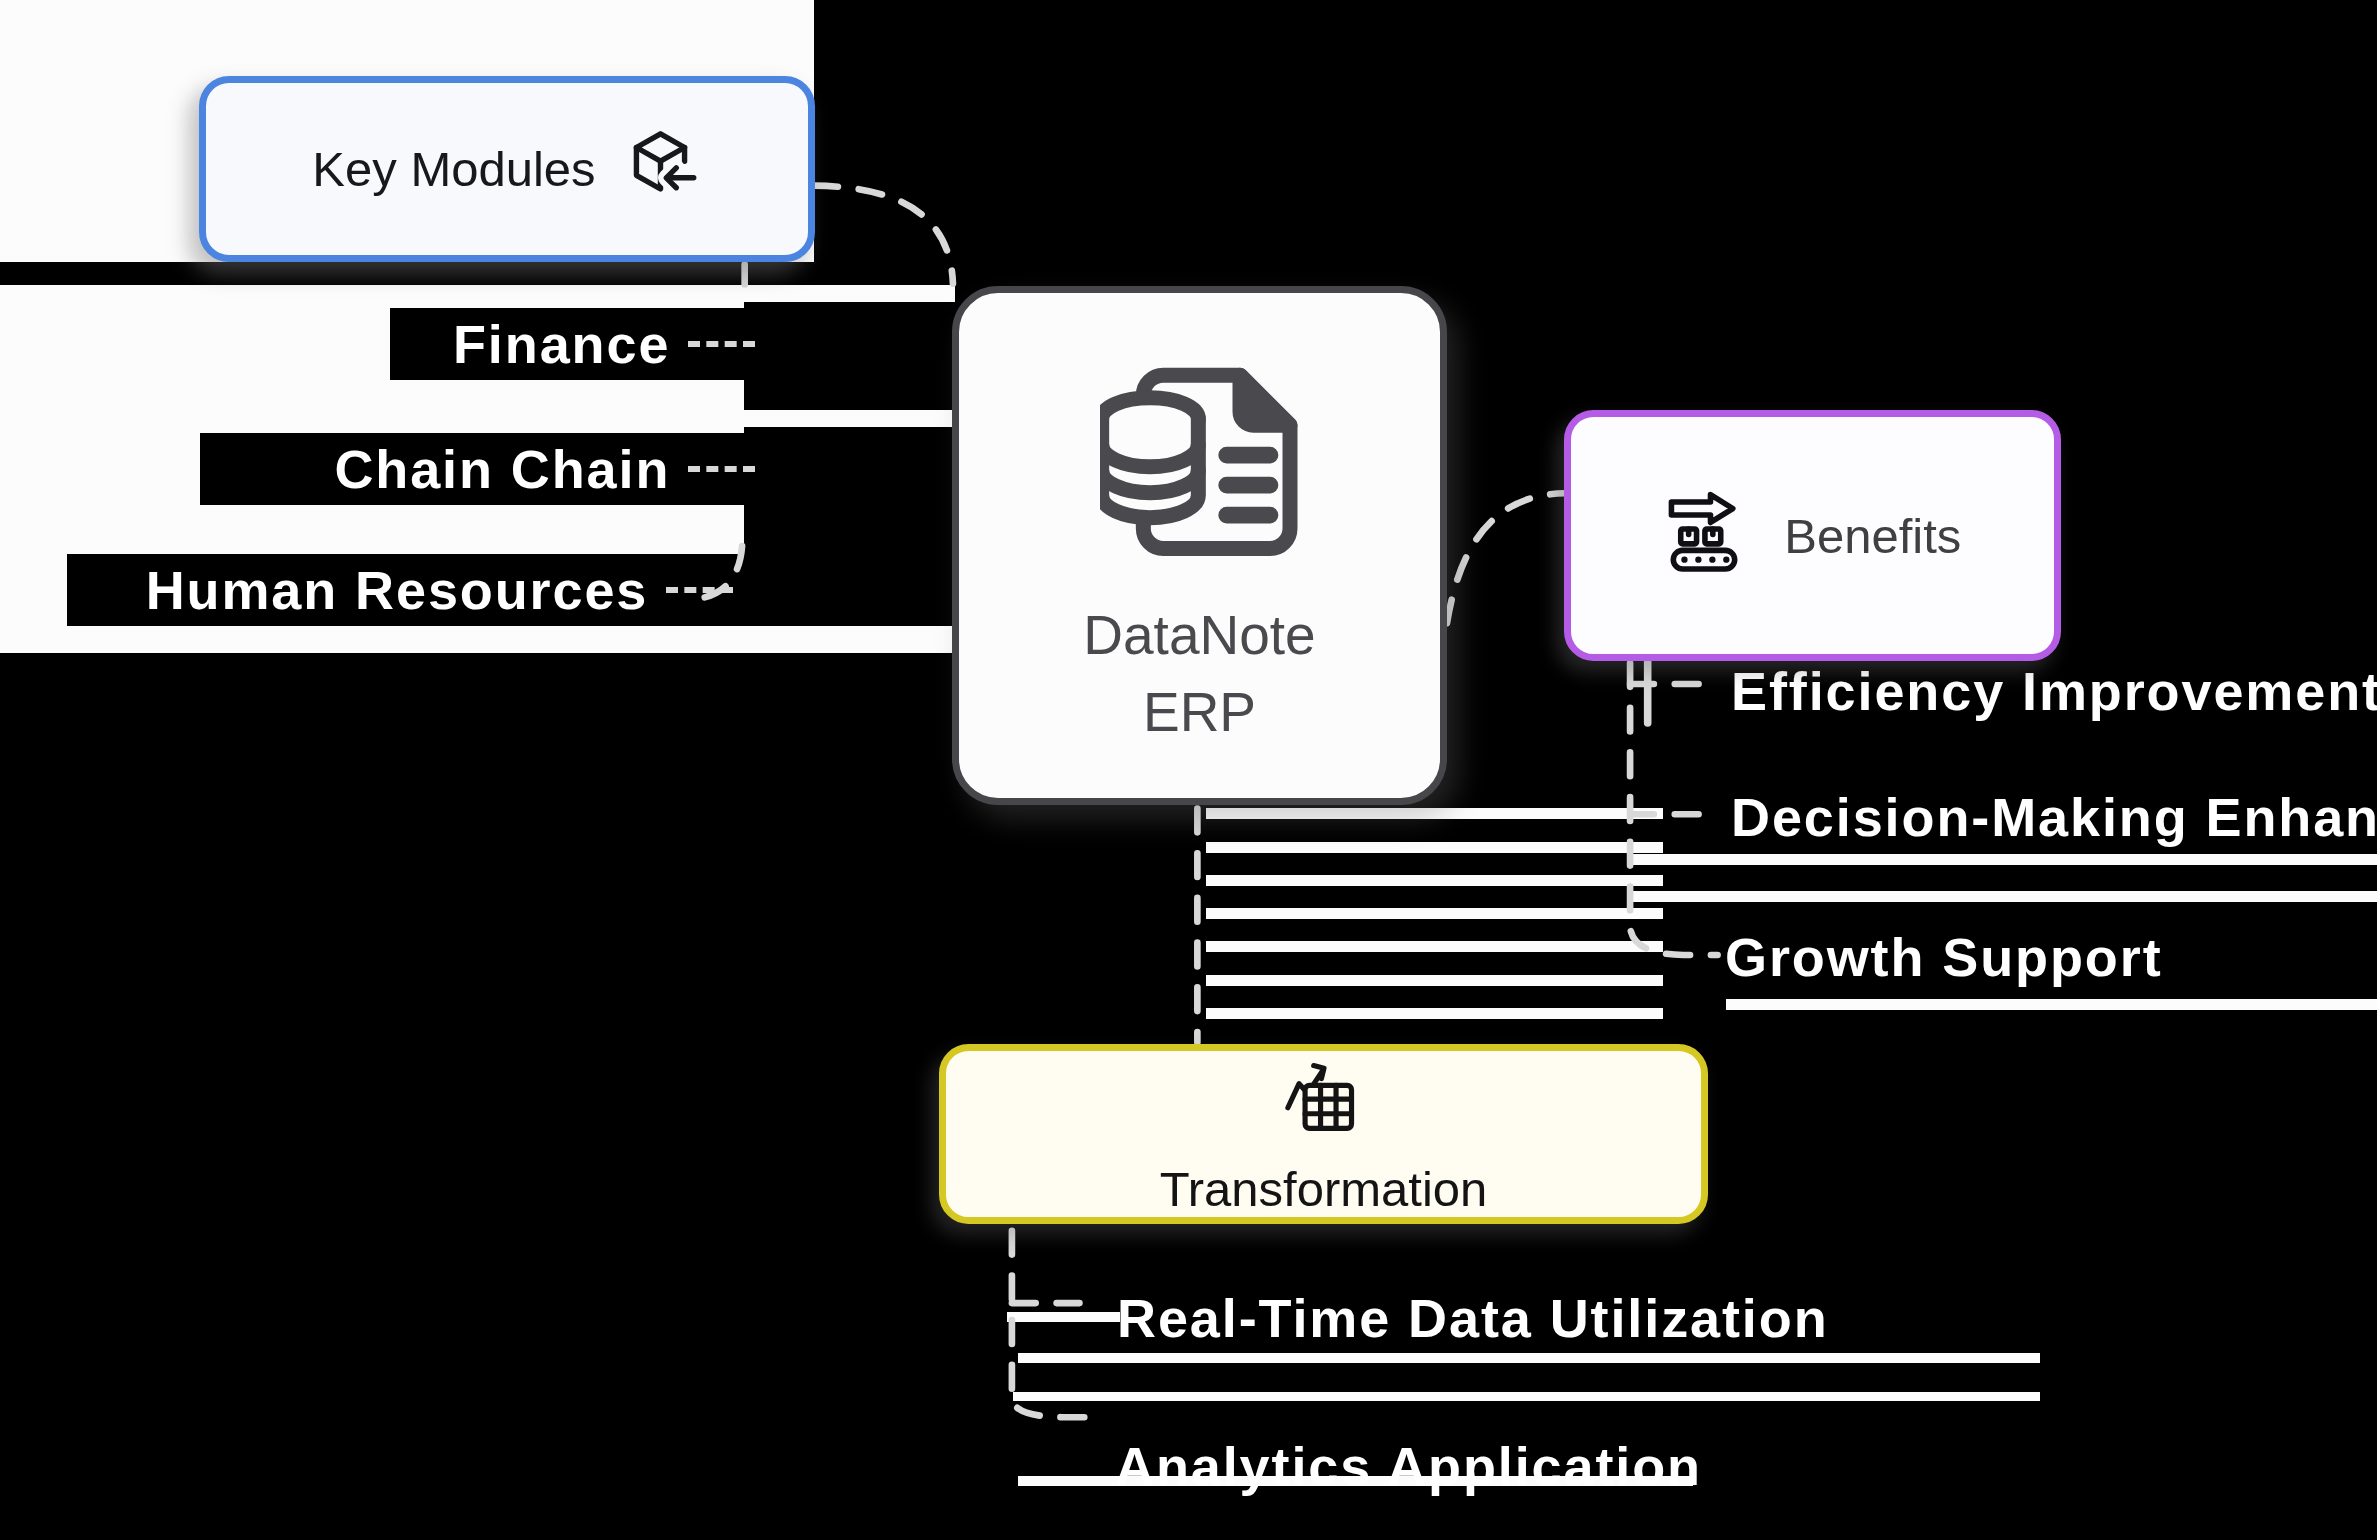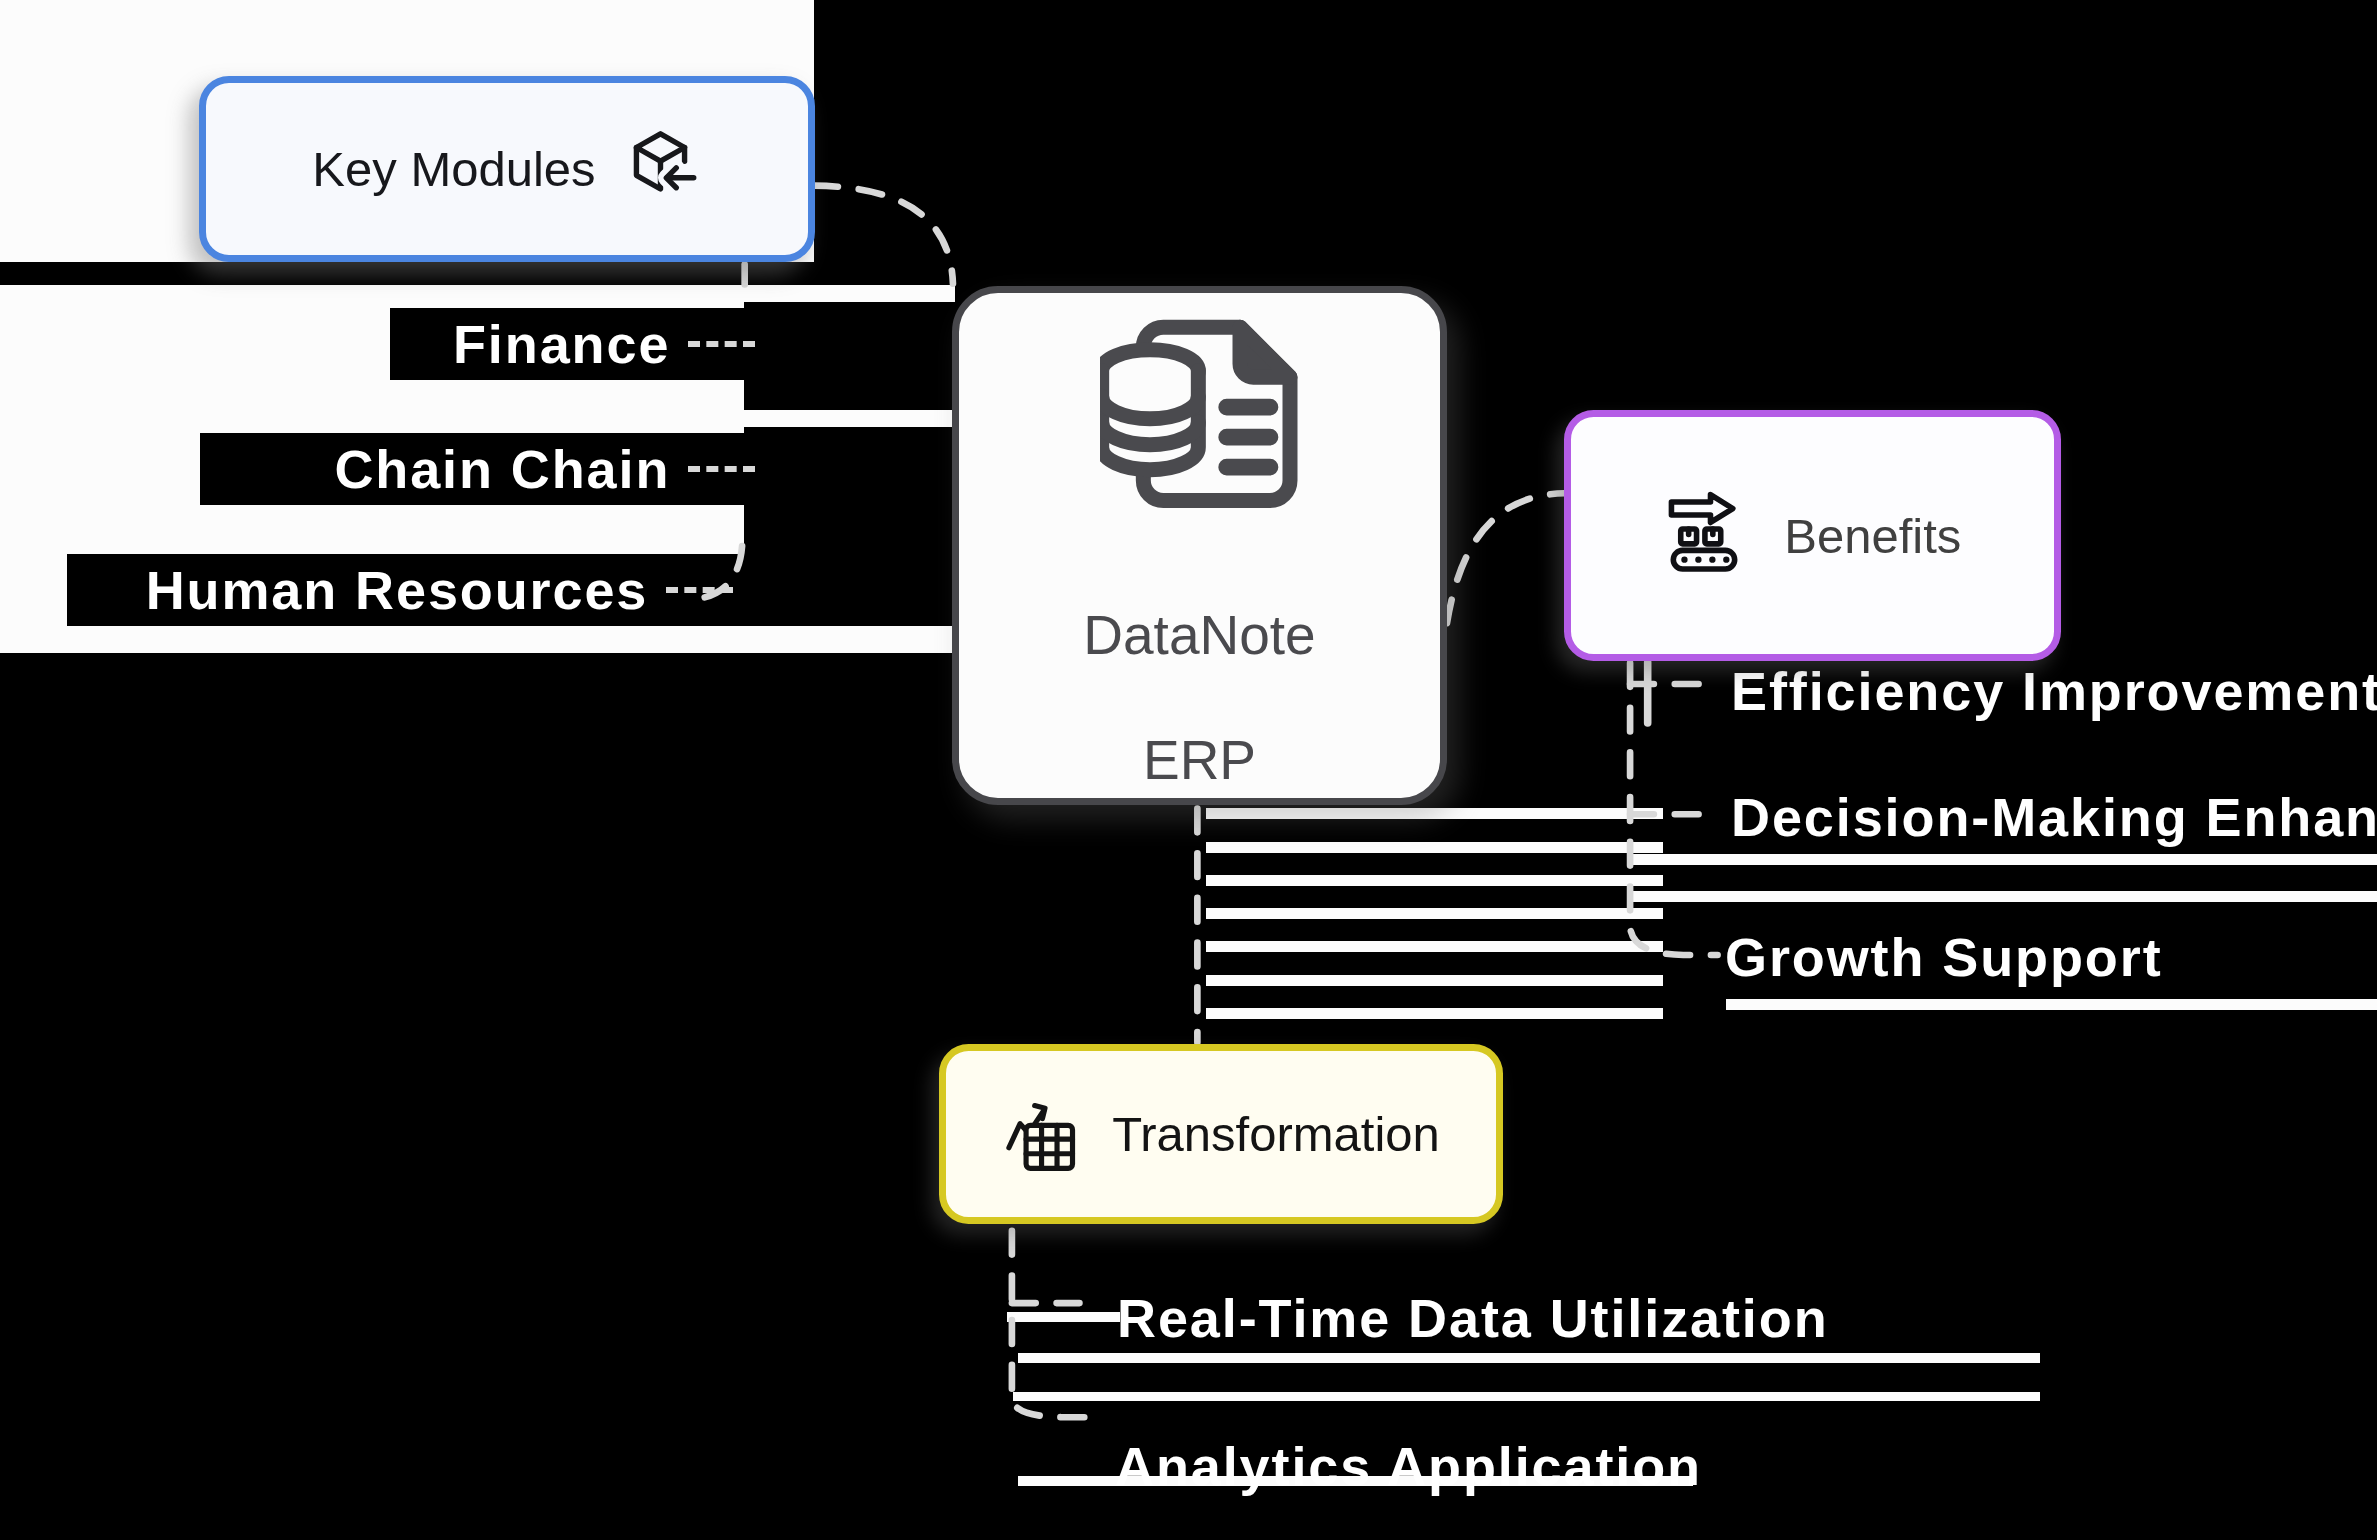--- a/index.html
+++ b/index.html
@@ -36,30 +36,30 @@
   #leaf-gro{left:1725px;top:922px;}
   #leaf-rt{left:1117px;top:1283px;}
   #leaf-an{left:1115px;top:1407px;margin-top:24px;}
   
   #links{position:absolute;left:0;top:0;width:2739px;height:1541px;}
   #links path{fill:none;stroke:#d8d8d8;stroke-width:14px;stroke-linecap:round;stroke-dasharray:50 44;}
   #links path.solid{stroke-dasharray:none;stroke-width:16px;}
   
   .node-box{position:absolute;box-sizing:border-box;display:flex;align-items:center;justify-content:center;}
   #root-node{left:952px;top:286px;width:495px;height:519px;background:#fcfcfc;border:7.6px solid #47474b;
-             border-radius:46px;flex-direction:column;box-shadow:12.4px 14.3px 28.5px rgba(110,110,110,.30);gap:48px;}
+             border-radius:46px;flex-direction:column;box-shadow:12.4px 14.3px 28.5px rgba(110,110,110,.30);}
   #root-node .root-title{color:#4a4a4e;font-size:55px;line-height:77px;text-align:center;font-weight:400;}
   #km-node{left:199px;top:76px;width:616px;height:186px;background:#f7f9fd;border:7.6px solid #4b85e0;
            border-radius:30px;gap:23px;box-shadow:-9.5px 11.4px 21px rgba(120,120,120,.45);}
   #km-node .box-label{color:#17181c;font-size:49px;}
   #benefits-node{left:1564px;top:410px;width:497px;height:251px;background:#fdfdff;border:7.6px solid #b45ce6;
                  border-radius:29.5px;gap:27.6px;box-shadow:-7.6px 10.5px 19px rgba(110,110,110,.35);}
   #benefits-node .box-label{color:#404040;font-size:49px;}
-  #transform-node{left:939px;top:1044px;width:564px;height:180px;background:#fffdf1;border:7.6px solid #d6c822;
-                  border-radius:29.5px;gap:24px;box-shadow:-7.6px 10.5px 19px rgba(110,110,110,.32);}
+  #transform-node{left:939px;top:1044px;width:769px;height:180px;background:#fffdf1;border:7.6px solid #d6c822;
+                  border-radius:29.5px;gap:24px;box-shadow:-7.6px 10.5px 19px rgba(110,110,110,.32);flex-direction:column;}
   #transform-node .box-label{color:#141414;font-size:49px;}
   .box-label{white-space:nowrap;font-weight:500;}
   .icon{flex:none;}
 </style>
 </head>
 <body>
 
 <div id="canvas">
 
   <div class="fill" id="fill-topleft"></div>

